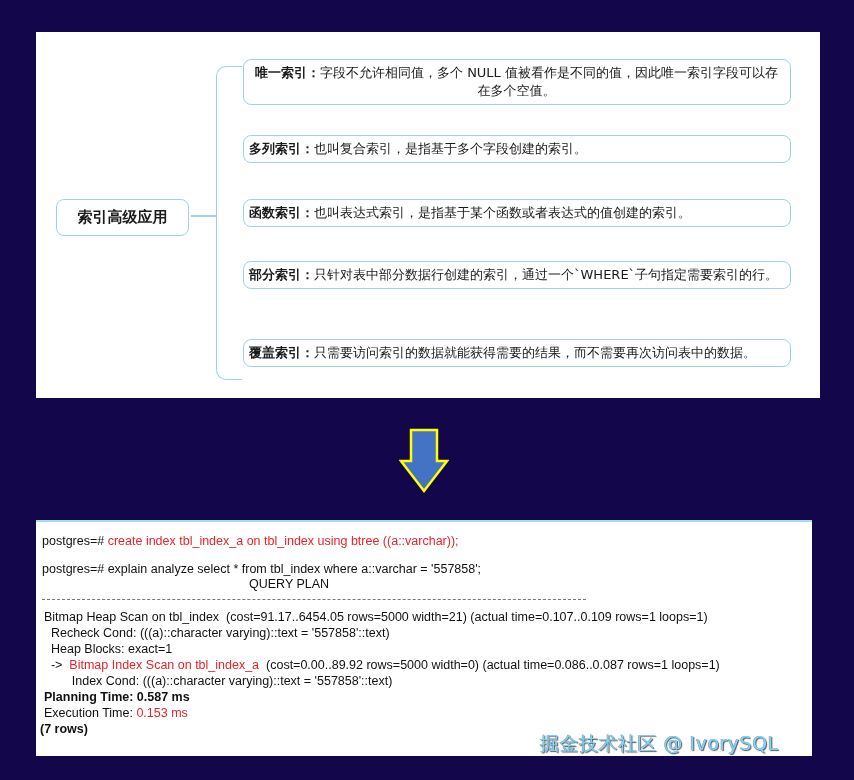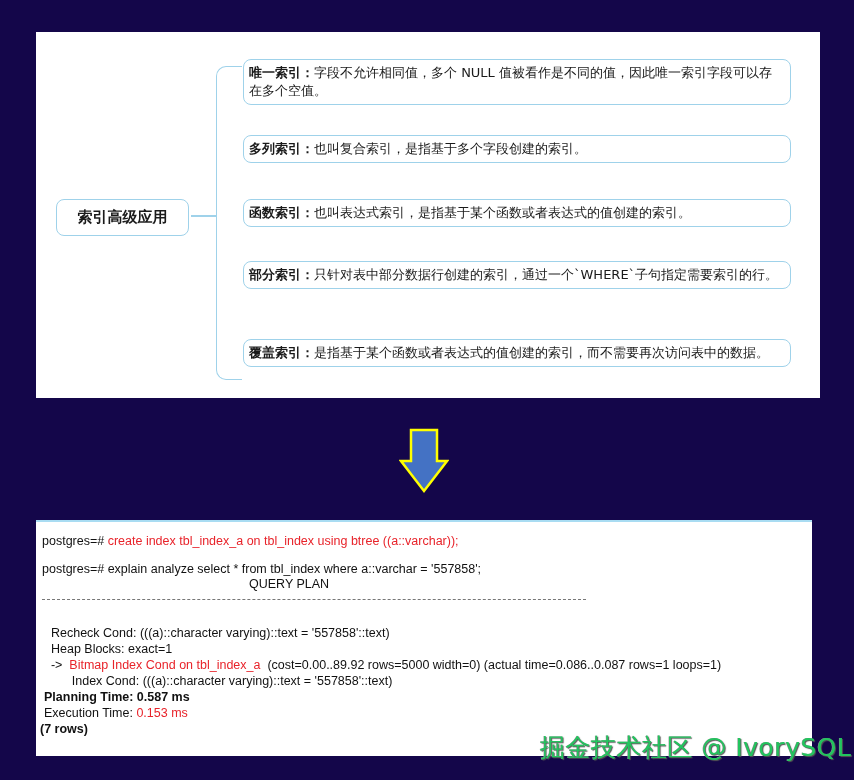--- a/index.html
+++ b/index.html
@@ -43,63 +43,64 @@
       font-family: "Liberation Sans", sans-serif; font-size: 12.5px; color: #111;
     }
     .line { position: absolute; white-space: pre; line-height: 15px; }
     .red { color: #e8232a; }
     .dashes {
       position: absolute; left: 6px; top: 77px; width: 544px; height: 0;
       border-top: 1.5px dashed #777;
     }
     .watermark {
       position: absolute; left: 540px; top: 731px;
-      font-size: 25px; color: #22c55e; letter-spacing: 0.5px;
+      font-size: 19px; color: #7dd3fc; letter-spacing: 0.5px;
       text-shadow: 1px 1px 1px #555, -0.5px -0.5px 0 #999;
       font-family: "DejaVu Sans", sans-serif;
     }
   </style>
 </head>
 <body>
 
 <div class="panel-top">
   <div class="root-node">
     <span>索引高级应用</span>
   </div>
   <div class="connector"></div>
   <div class="bracket"></div>
 
-  <div class="child-node" style="top:27px;">
+  <div class="child-node" style="top:27px;text-align:center;">
     <span class="k">唯一索引：</span><span>字段不允许相同值，多个 NULL 值被看作是不同的值，因此唯一索引字段可以存在多个空值。</span>
   </div>
   <div class="child-node" style="top:103px;">
     <span class="k">多列索引：</span><span>也叫复合索引，是指基于多个字段创建的索引。</span>
   </div>
   <div class="child-node" style="top:167px;">
     <span class="k">函数索引：</span><span>也叫表达式索引，是指基于某个函数或者表达式的值创建的索引。</span>
   </div>
   <div class="child-node" style="top:229px;">
     <span class="k">部分索引：</span><span>只针对表中部分数据行创建的索引，通过一个`WHERE`子句指定需要索引的行。</span>
   </div>
   <div class="child-node" style="top:307px;">
-    <span class="k">覆盖索引：</span><span>是指基于某个函数或者表达式的值创建的索引，而不需要再次访问表中的数据。</span>
+    <span class="k">覆盖索引：</span><span>只需要访问索引的数据就能获得需要的结果，而不需要再次访问表中的数据。</span>
   </div>
 </div>
 
 <svg class="arrow" viewBox="0 0 50 66">
   <polygon points="12,2 38,2 38,33 48,33 25,63 2,33 12,33" fill="#4472c4" stroke="#ffff00" stroke-width="2.5" stroke-linejoin="miter"></polygon>
 </svg>
 
 <div class="panel-bottom">
   <div class="line" style="left:6px; top:12px;"><span>postgres=# </span><span class="red">create index tbl_index_a on tbl_index using btree ((a::varchar));</span></div>
   <div class="line" style="left:6px; top:40px;"><span>postgres=# </span><span>explain analyze select * from tbl_index where a::varchar = '557858';</span></div>
   <div class="line" style="left:213px; top:55px;">QUERY PLAN</div>
   <div class="dashes"></div>
+  <div class="line" style="left:8px; top:88px;">Bitmap Heap Scan on tbl_index  (cost=91.17..6454.05 rows=5000 width=21) (actual time=0.107..0.109 rows=1 loops=1)</div>
   <div class="line" style="left:8px; top:104px;">  Recheck Cond: (((a)::character varying)::text = '557858'::text)</div>
   <div class="line" style="left:8px; top:120px;">  Heap Blocks: exact=1</div>
-  <div class="line" style="left:8px; top:136px;"><span>  -&gt;  </span><span class="red">Bitmap Index Cond on tbl_index_a</span><span>  (cost=0.00..89.92 rows=5000 width=0) (actual time=0.086..0.087 rows=1 loops=1)</span></div>
+  <div class="line" style="left:8px; top:136px;"><span>  -&gt;  </span><span class="red">Bitmap Index Scan on tbl_index_a</span><span>  (cost=0.00..89.92 rows=5000 width=0) (actual time=0.086..0.087 rows=1 loops=1)</span></div>
   <div class="line" style="left:8px; top:152px;">        Index Cond: (((a)::character varying)::text = '557858'::text)</div>
   <div class="line" style="left:8px; top:168px;font-weight:bold;">Planning Time: 0.587 ms</div>
   <div class="line" style="left:8px; top:184px;"><span>Execution Time: </span><span class="red">0.153 ms</span></div>
   <div class="line" style="left:4px; top:200px;font-weight:bold;">(7 rows)</div>
 </div>
 
 <div class="watermark">掘金技术社区 @ IvorySQL</div>
 
 </body></html>

